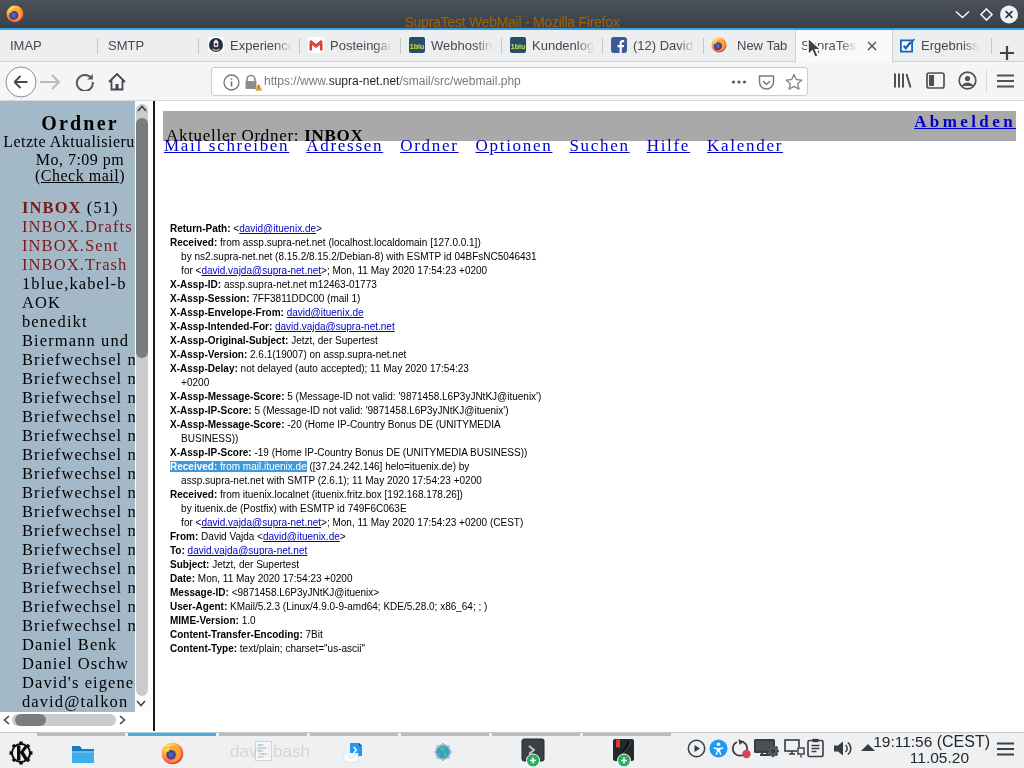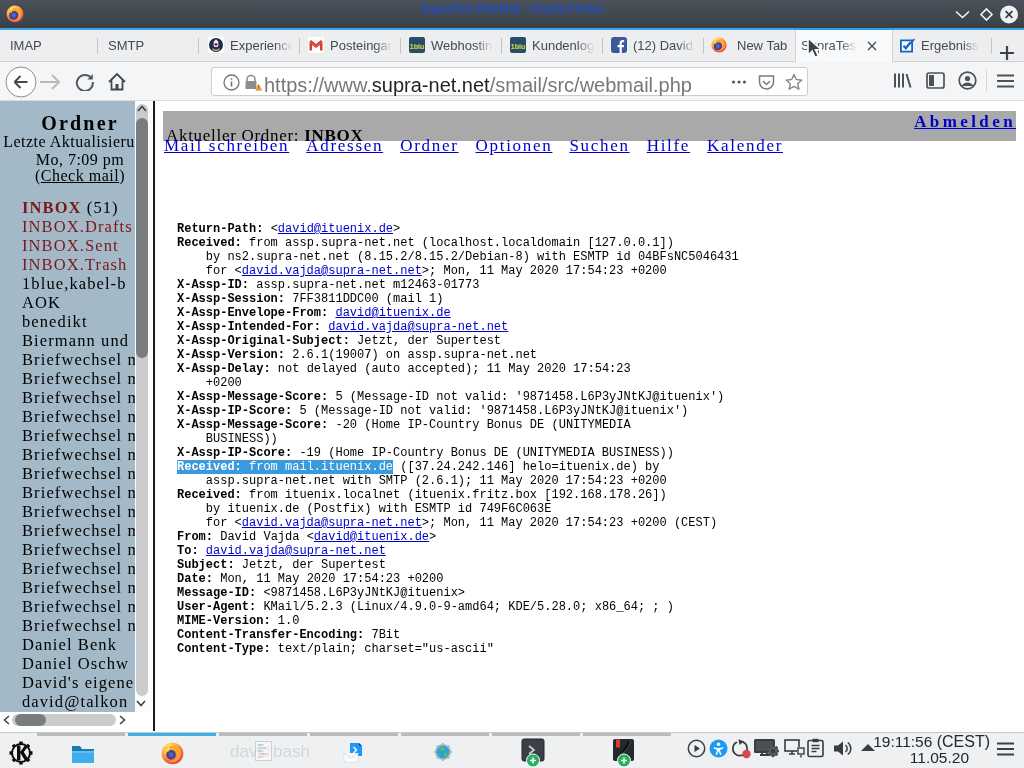--- a/index.html
+++ b/index.html
@@ -1,35 +1,35 @@
 <!DOCTYPE html>
 <html><head><meta charset="utf-8"><style>
 *{margin:0;padding:0;box-sizing:border-box}
 html,body{width:1024px;height:768px;overflow:hidden}
 body{font-family:"Liberation Sans",sans-serif;position:relative;background:#fff}
 .abs{position:absolute}
 
 #titlebar{left:0;top:0;width:1024px;height:28px;background:linear-gradient(#4a515a,#3a4046);}
-#title{width:1024px;top:2px;text-align:center;color:#1d4ed8;font-size:12px;letter-spacing:-.25px}
+#title{width:1024px;top:14px;text-align:center;color:#a16207;font-size:14px;letter-spacing:-.25px}
 #blueline{left:0;top:28px;width:1024px;height:2px;background:#3ba2e5}
 
 .wbtn{stroke:#f4f5f6;stroke-width:1.6;fill:none}
 
 #tabbar{left:0;top:30px;width:1024px;height:32px;background:#edeef0;border-bottom:1px solid #cfd0d2}
 .tsep{position:absolute;top:8px;width:1px;height:16px;background:#c3c5c7}
 .tabtxt{position:absolute;top:8px;font-size:13px;color:#45494e;white-space:nowrap;overflow:hidden}
 .fade{-webkit-mask-image:linear-gradient(90deg,#000 70%,transparent 97%);mask-image:linear-gradient(90deg,#000 70%,transparent 97%)}
 #activetab{left:795px;top:0px;width:98px;height:32px;background:#f8f9fa;border-left:1px solid #d0d1d3;border-right:1px solid #d0d1d3}
 #activeline{left:795px;top:28px;width:98px;height:4px;background:#2d9fe8}
 .favicon{position:absolute;top:7px;width:16px;height:16px}
 
 #navbar{left:0;top:62px;width:1024px;height:39px;background:#f4f5f6;border-bottom:1px solid #d9dadb}
 #urlbar{left:211px;top:5px;width:597px;height:29px;background:#fff;border:1px solid #cbcdcf;border-radius:3px}
 .nicon{position:absolute;top:0}
-#urltext{left:52px;top:6px;font-size:20px;color:#76797c;white-space:nowrap}
+#urltext{left:52px;top:6px;font-size:12px;color:#76797c;white-space:nowrap}
 #urltext b{color:#1f2326;font-weight:normal}
 
 #content{left:0;top:101px;width:1024px;height:631px;background:#fff}
 #sidebar{left:0;top:0;width:135px;height:611px;background:#a3b9c8;overflow:hidden;font-family:"Liberation Serif",serif}
 #sideinner{left:0;top:0;width:160px}
 #frameborder{left:153px;top:0;width:3px;height:630px;background:#1a1a1a}
 .ser{font-family:"Liberation Serif",serif}
 #ordner{top:11px;width:160px;text-align:center;font-size:20px;font-weight:bold;color:#000;letter-spacing:2.2px}
 .sline{width:160px;text-align:center;font-size:16px;color:#000;letter-spacing:.5px}
 #folders{left:22px;top:97px;font-size:16.5px;line-height:19px;white-space:nowrap;color:#000;letter-spacing:1.1px}
@@ -44,21 +44,21 @@
 .graybar{left:8px;width:853px;background:#a9a9a9}
 #bar1{top:10px;height:21px;font-size:17px;padding:15px 3px;letter-spacing:.7px}
 #bar1 .right{position:absolute;right:0;top:1px;font-weight:bold;letter-spacing:3.4px}
 a{color:#0000cc}
 #menurow{left:9px;top:35px;font-size:17px;letter-spacing:1.7px}
 #menurow a{margin-right:17px}
 #menurow a{margin-right:17px}
 #bar2{top:93px;height:23px;text-align:center;font-size:19px;padding-top:1px}
 #bar2 b{letter-spacing:1.35px}
 #bar2 a{letter-spacing:.6px}
-#headers{left:22px;top:121px;font-family:Liberation Mono, monospace;font-size:12px;line-height:14px;white-space:pre;color:#000}
+#headers{left:15px;top:121px;font-family:Liberation Sans, sans-serif;font-size:10px;line-height:14px;white-space:pre;color:#000}
 #headers b{font-weight:bold}
 .hl{background:#3a9ade;color:#fff}
 
 #taskbar{left:0;top:732px;width:1024px;height:48px;background:#eff0f1;border-top:1px solid #c6c9ca}
 .tseg{position:absolute;top:0;height:3px;background:#b9bcbe}
 #clock{right:34px;top:1px;text-align:right;color:#23282c;font-size:15.5px;line-height:16px}
 #clock .small{font-size:16px}
 </style></head><body>
 
 <div class="abs" id="titlebar"></div>

